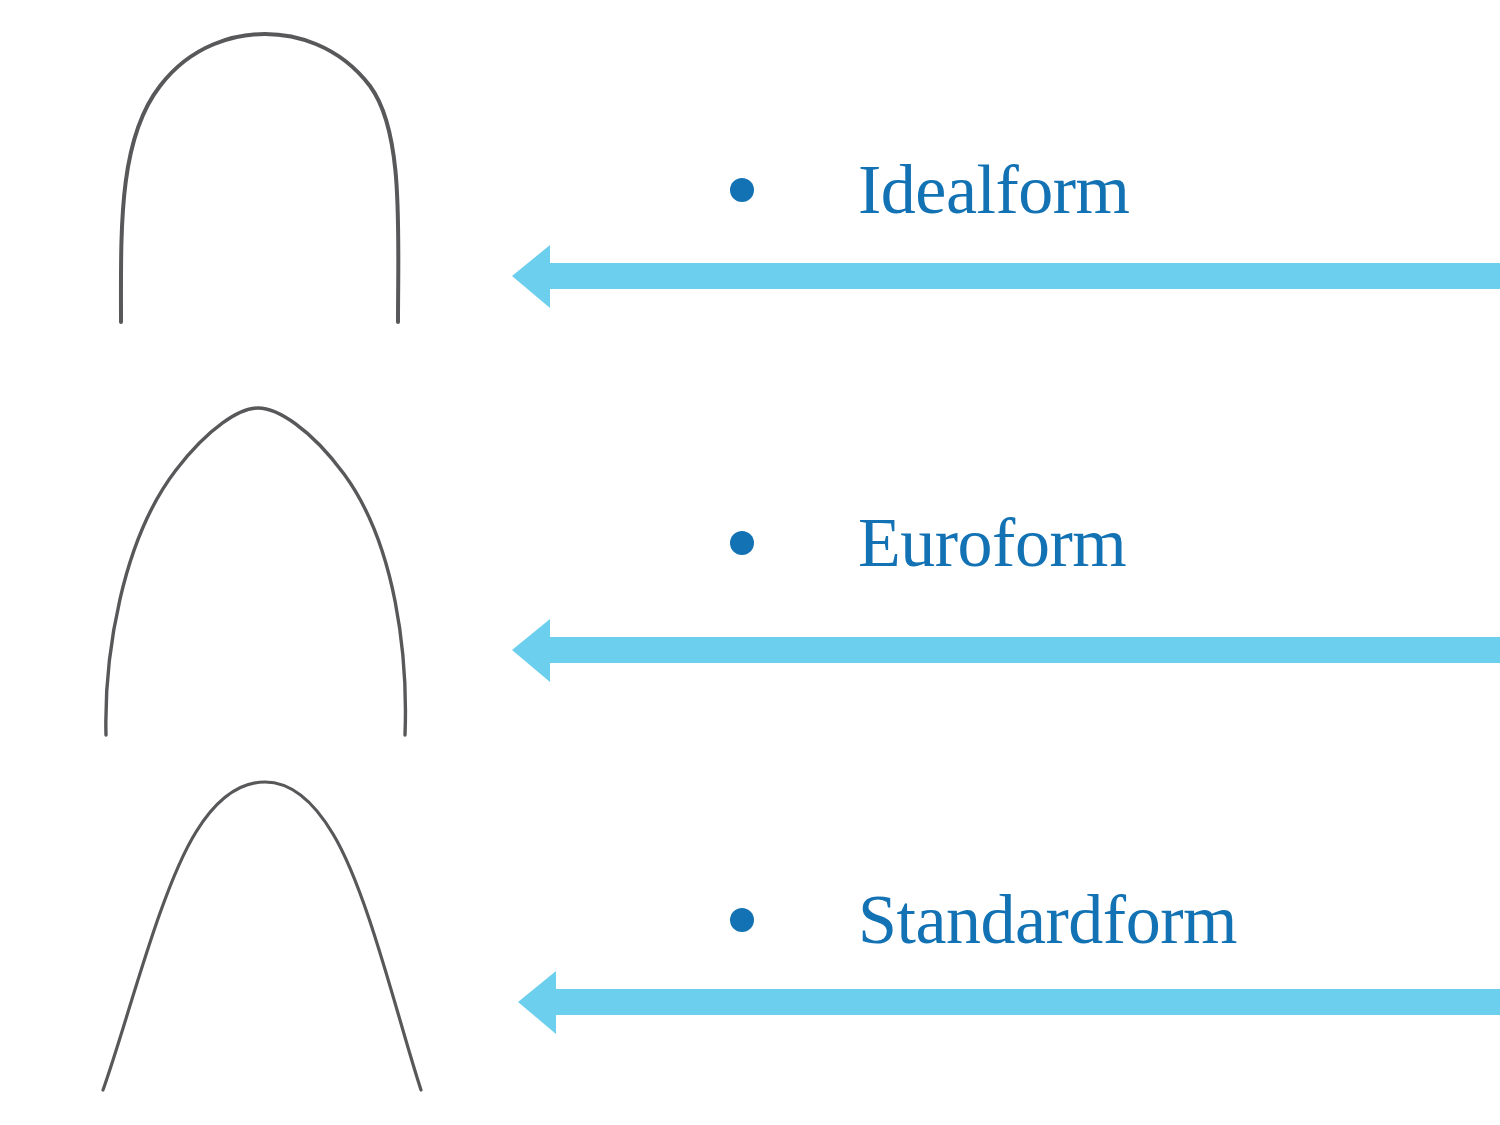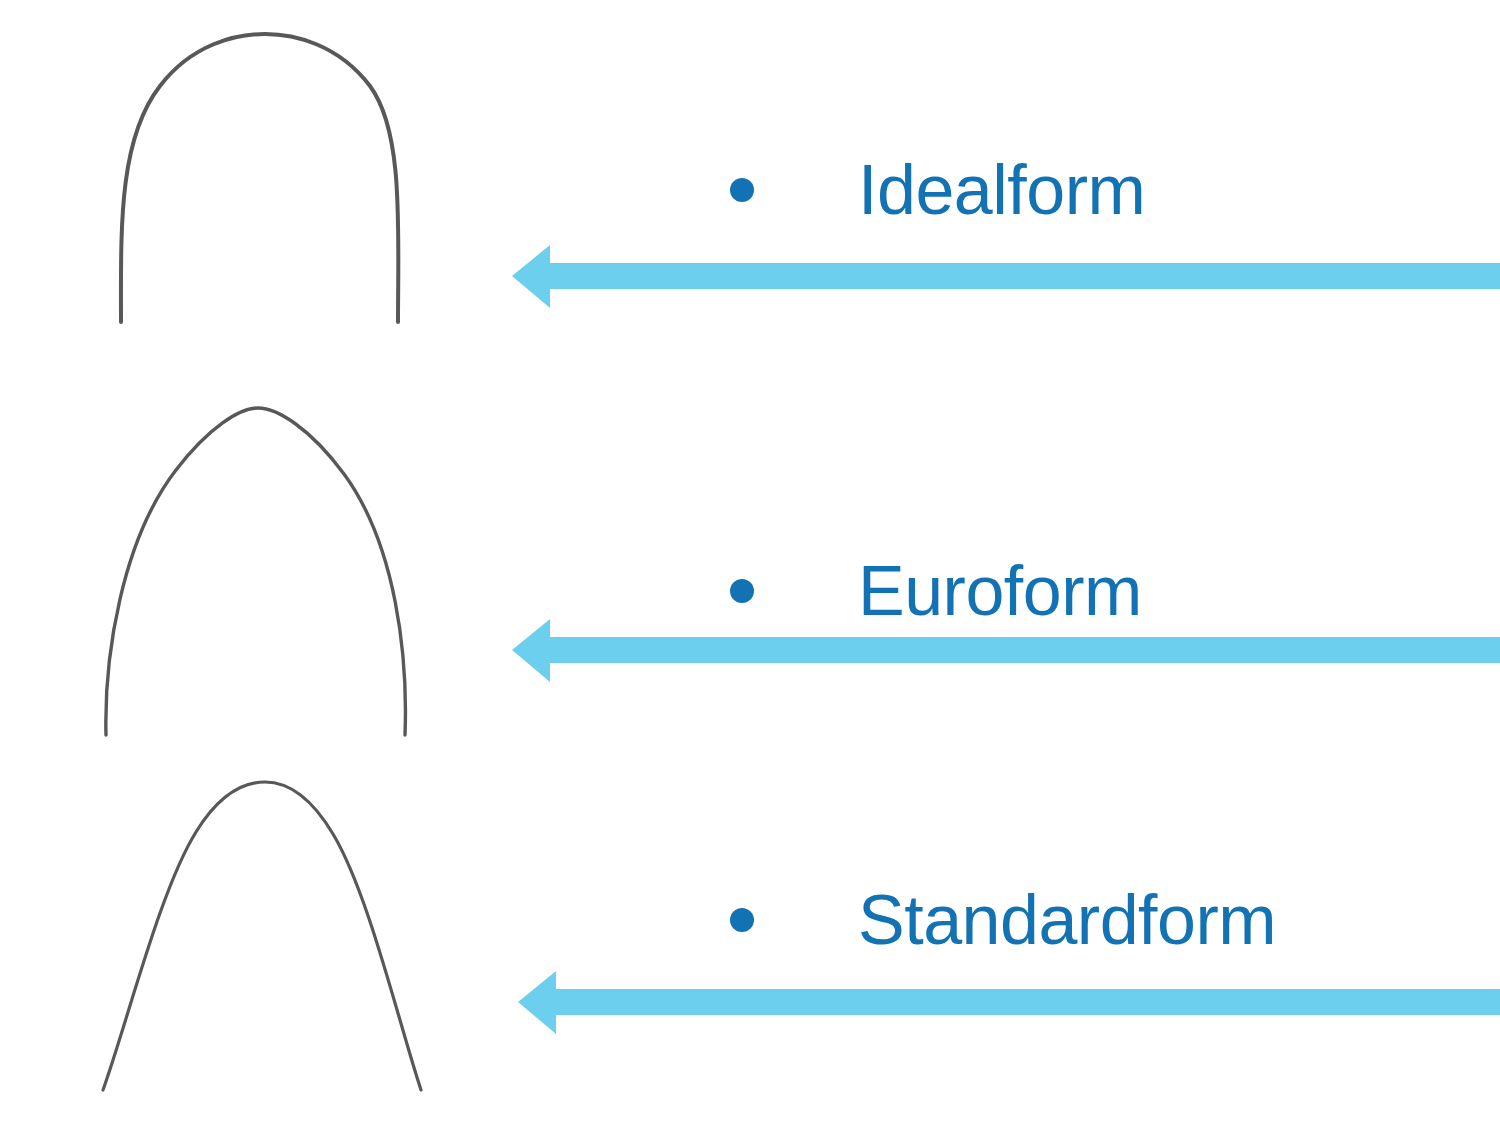--- a/index.html
+++ b/index.html
@@ -10,20 +10,21 @@
   }
   body {
     font-family: "Liberation Sans", sans-serif;
   }
   #slide {
     position: relative;
     width: 1500px;
     height: 1125px;
     background: #ffffff;
     overflow: hidden;
+    font-family: Liberation Serif, serif;
   }
 
   
   .arch-cell {
     position: absolute;
     left: 0;
   }
   .arch-cell svg {
     display: block;
     overflow: visible;
@@ -72,21 +73,21 @@
     color: #1272b3;
     font-size: 70px;
     line-height: 1;
     letter-spacing: -0.5px;
     white-space: nowrap;
     font-weight: 400;
     margin-left: 96px;
   }
 
   #label-row-1 { top: 145px; }
-  #label-row-2 { top: 546px; }
+  #label-row-2 { top: 498px; }
   #label-row-3 { top: 875px; text-align: center; }
 </style>
 </head>
 <body>
 
 <div id="slide">
 
   <div class="arch-cell" id="arch-row-1">
     <svg width="520" height="360" viewBox="0 0 520 360" aria-hidden="true">
       <path class="arch-path" stroke-width="4" d="M 121 322

